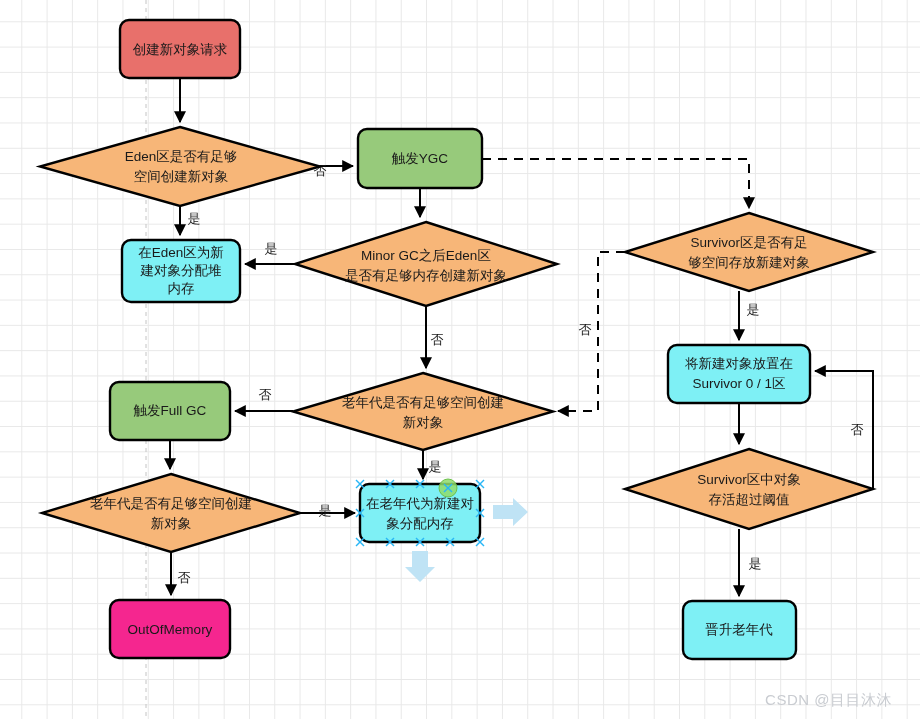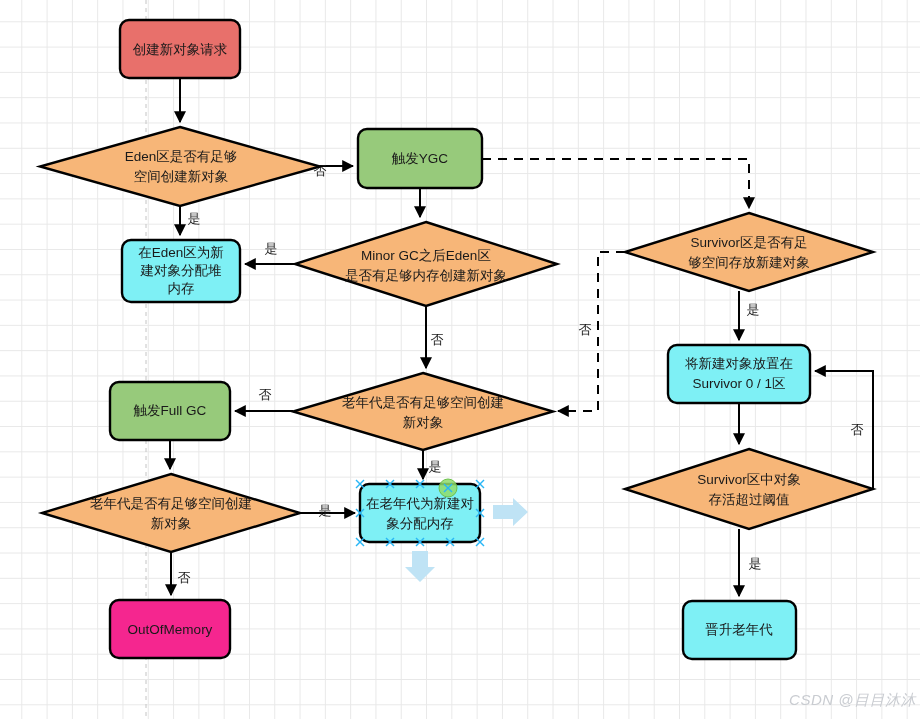--- a/index.html
+++ b/index.html
@@ -57,28 +57,27 @@
   }
   .sel-handle {
     stroke: #29b6f6;
     stroke-width: 1.4px;
   }
   .ghost-arrow {
     fill: #bfe3f5;
   }
   .watermark {
     position: absolute;
-    right: 4px;
+    right: 28px;
     bottom: 9px;
     font-family: "Liberation Sans", "DejaVu Sans", sans-serif;
     font-size: 15px;
     color: #c9ccd1;
     letter-spacing: 0.5px;
     user-select: none;
-    font-style: italic;
   }
   .guide-line {
     stroke: #c4c4c4;
     stroke-width: 1px;
     stroke-dasharray: 4 4;
   }
 </style>
 </head>
 <body>
 

